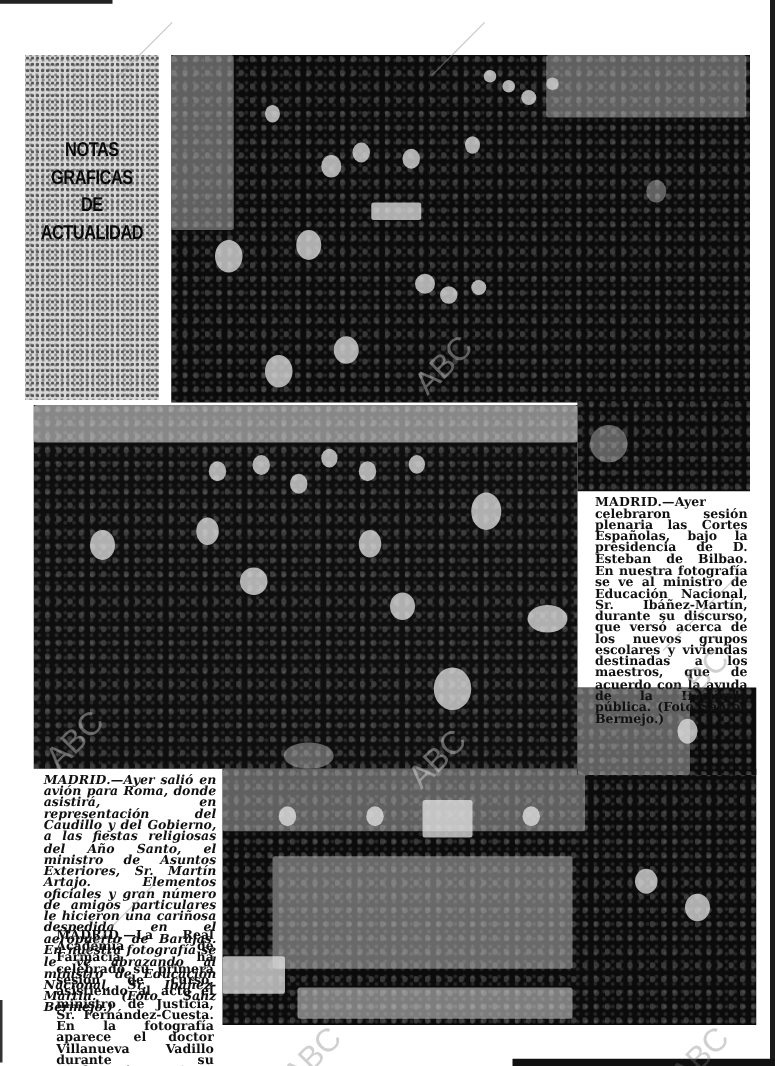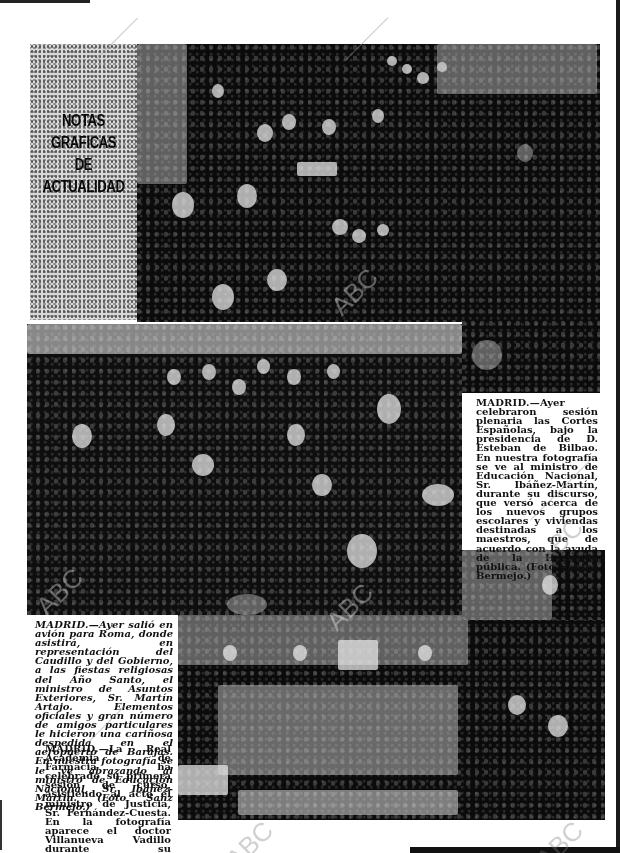--- a/index.html
+++ b/index.html
@@ -21,21 +21,21 @@
     background:
       radial-gradient(circle at 20% 30%, rgba(255,255,255,0.35) 0 2px, transparent 3px) 0 0/9px 11px,
       radial-gradient(circle at 60% 70%, rgba(255,255,255,0.22) 0 1px, transparent 2px) 0 0/7px 6px;
     opacity: 0.55;
   }
   .shape { position: absolute; border-radius: 50%; background: rgba(230,230,230,0.75); }
   .shape.dim { background: rgba(200,200,200,0.45); }
   .shape.rect { border-radius: 2px; }
 
   .title-panel {
-    position: absolute; left: 30px; top: 44px; width: 107px; height: 276px;
+    position: absolute; left: 20px; top: 44px; width: 107px; height: 276px;
     background:
       radial-gradient(circle, #555 0 1px, transparent 1.5px) 0 0/4px 5px,
       radial-gradient(circle, #888 0 1px, transparent 1.5px) 2px 2px/5px 4px,
       #d8d8d8;
   }
   .title-text {
     position: absolute; left: 0; right: 0; top: 66px;
     text-align: center;
     font-family: "Liberation Sans", sans-serif;
     font-weight: bold; font-stretch: condensed;

